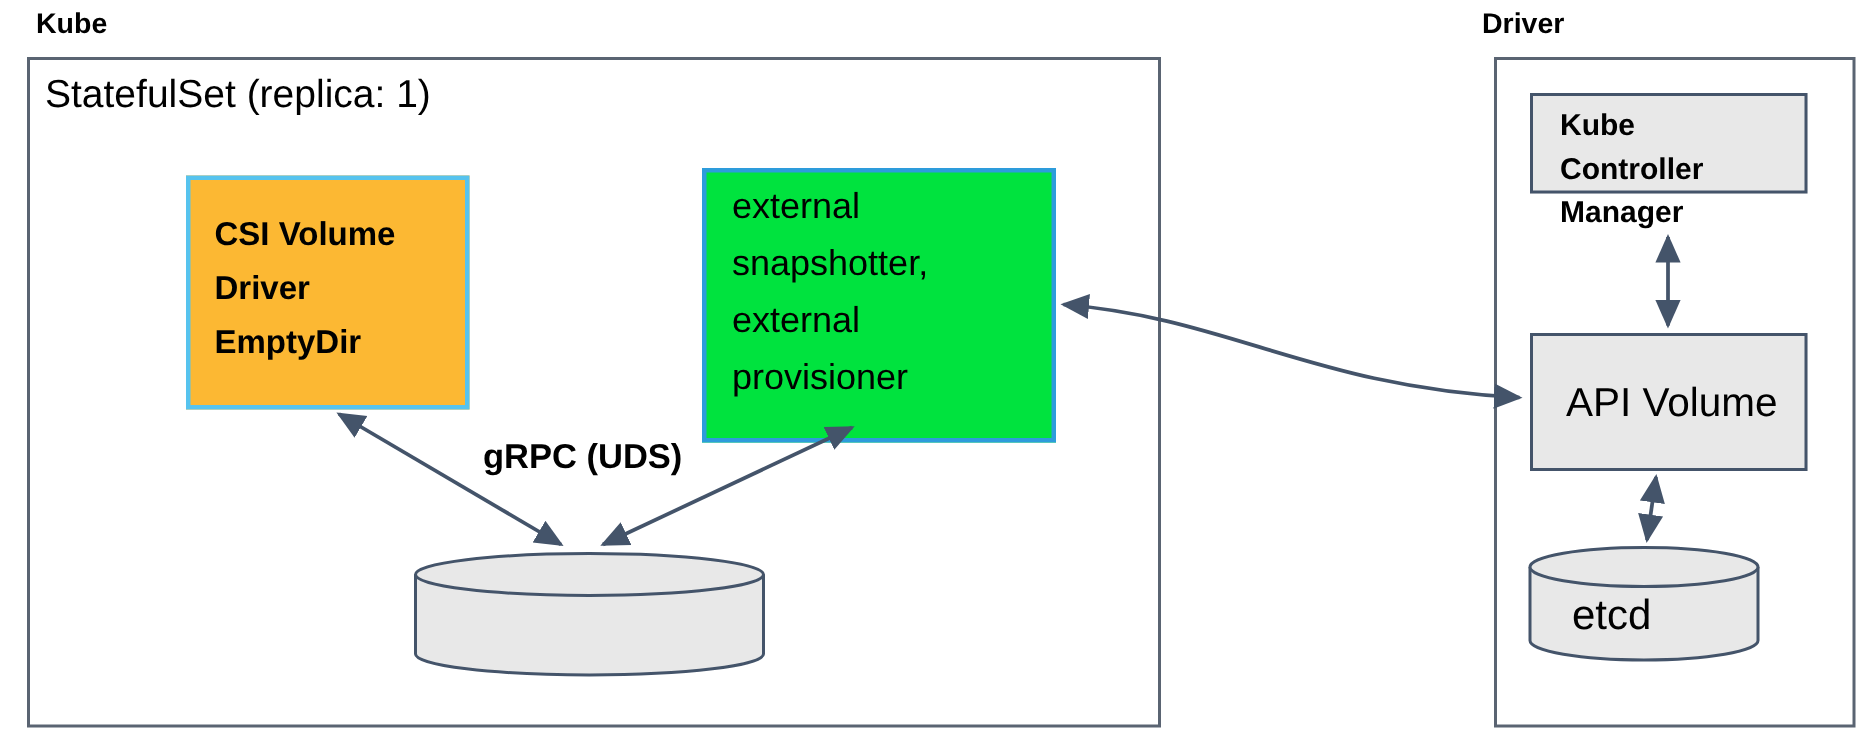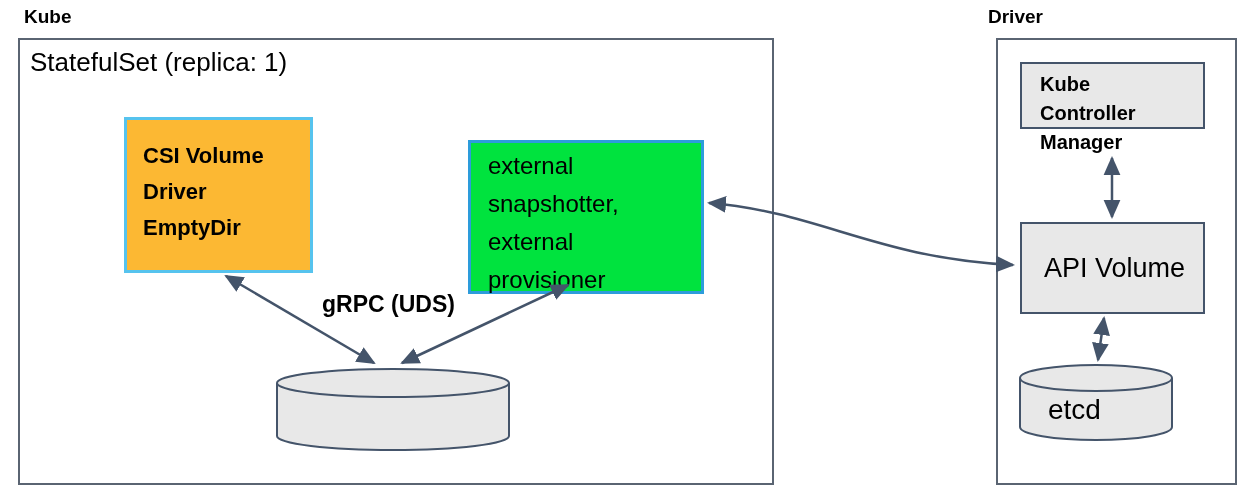--- a/index.html
+++ b/index.html
@@ -38,21 +38,21 @@
     z-index: 3;
   }
   .csi-box {
     left: 124px; top: 117px; width: 189px; height: 156px;
     background: var(--orange_fill, #FCB833);
     border: 3px solid var(--orange_border, #56C3EE);
     font-size: 22px; font-weight: 700; line-height: 36px;
     padding: 18px 0 0 16px;
   }
   .sidecar-box {
-    left: 468px; top: 140px; width: 236px; height: 154px;
+    left: 468px; top: 112px; width: 236px; height: 183px;
     background: var(--green_fill, #00E33E);
     border: 3px solid var(--green_border, #2D9CDB);
     font-size: 24px; font-weight: 400; line-height: 38px;
     padding: 4px 0 0 17px;
   }
   .grpc-label {
     left: 322px; top: 291px;
     font-size: 23px; font-weight: 700;
     z-index: 3;
   }

